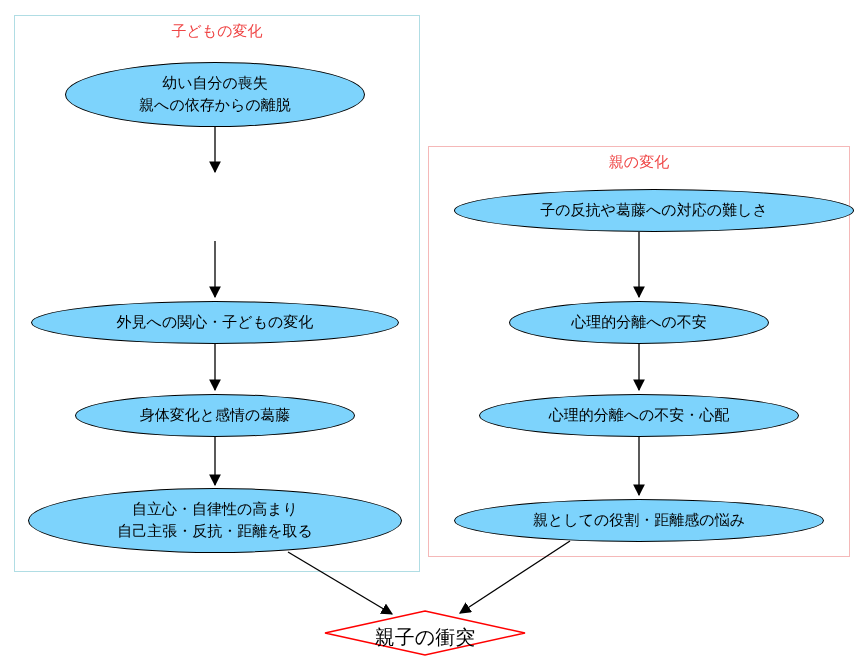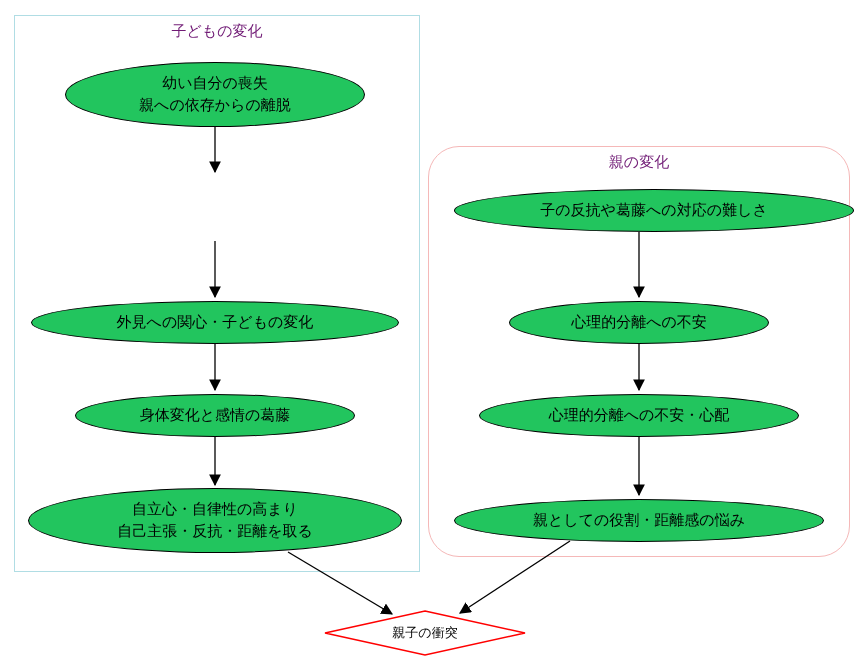--- a/index.html
+++ b/index.html
@@ -19,27 +19,27 @@
   }
   .cluster-child  { border-color: #b0dde4; }
   .cluster-parent { border-color: #f5b8b8; }
   .cluster-title {
     position: absolute;
     top: 6px;
     left: 0;
     width: 100%;
     text-align: center;
     font-size: 15px;
-    color: #701a75;
+    color: #ef4444;
   }
   .node {
     position: absolute;
     border: 1px solid #000;
     border-radius: 50%;
-    background: #22c55e;
+    background: #7dd3fc;
     display: flex;
     align-items: center;
     justify-content: center;
     text-align: center;
     font-size: 15px;
     line-height: 1.45;
     color: #000;
     white-space: pre-line;
     box-sizing: border-box;
     z-index: 3;
@@ -50,35 +50,35 @@
     width: 864px; height: 662px;
     z-index: 2;
     pointer-events: none;
   }
   .diamond-label {
     position: absolute;
     left: 325px;
     top: 624px;
     width: 200px;
     text-align: center;
-    font-size: 13px;
+    font-size: 20px;
     color: #000;
     z-index: 4;
   }
 </style>
 </head>
 <body>
 
 <div class="canvas">
 
   <div class="cluster cluster-child" style="left:14px; top:15px; width:406px; height:557px;">
     <div class="cluster-title">子どもの変化</div>
   </div>
 
-  <div class="cluster cluster-parent" style="left:428px; top:146px; width:422px; height:411px;border-radius:31px;">
+  <div class="cluster cluster-parent" style="left:428px; top:146px; width:422px; height:411px;">
     <div class="cluster-title">親の変化</div>
   </div>
 
   <svg class="edges" viewBox="0 0 864 662">
     <defs>
       <marker id="arrow" viewBox="0 0 10 10" refX="9" refY="5" markerWidth="9" markerHeight="9" orient="auto-start-reverse">
         <path d="M0,0 L10,5 L0,10 z" fill="#000000"></path>
       </marker>
     </defs>
 

